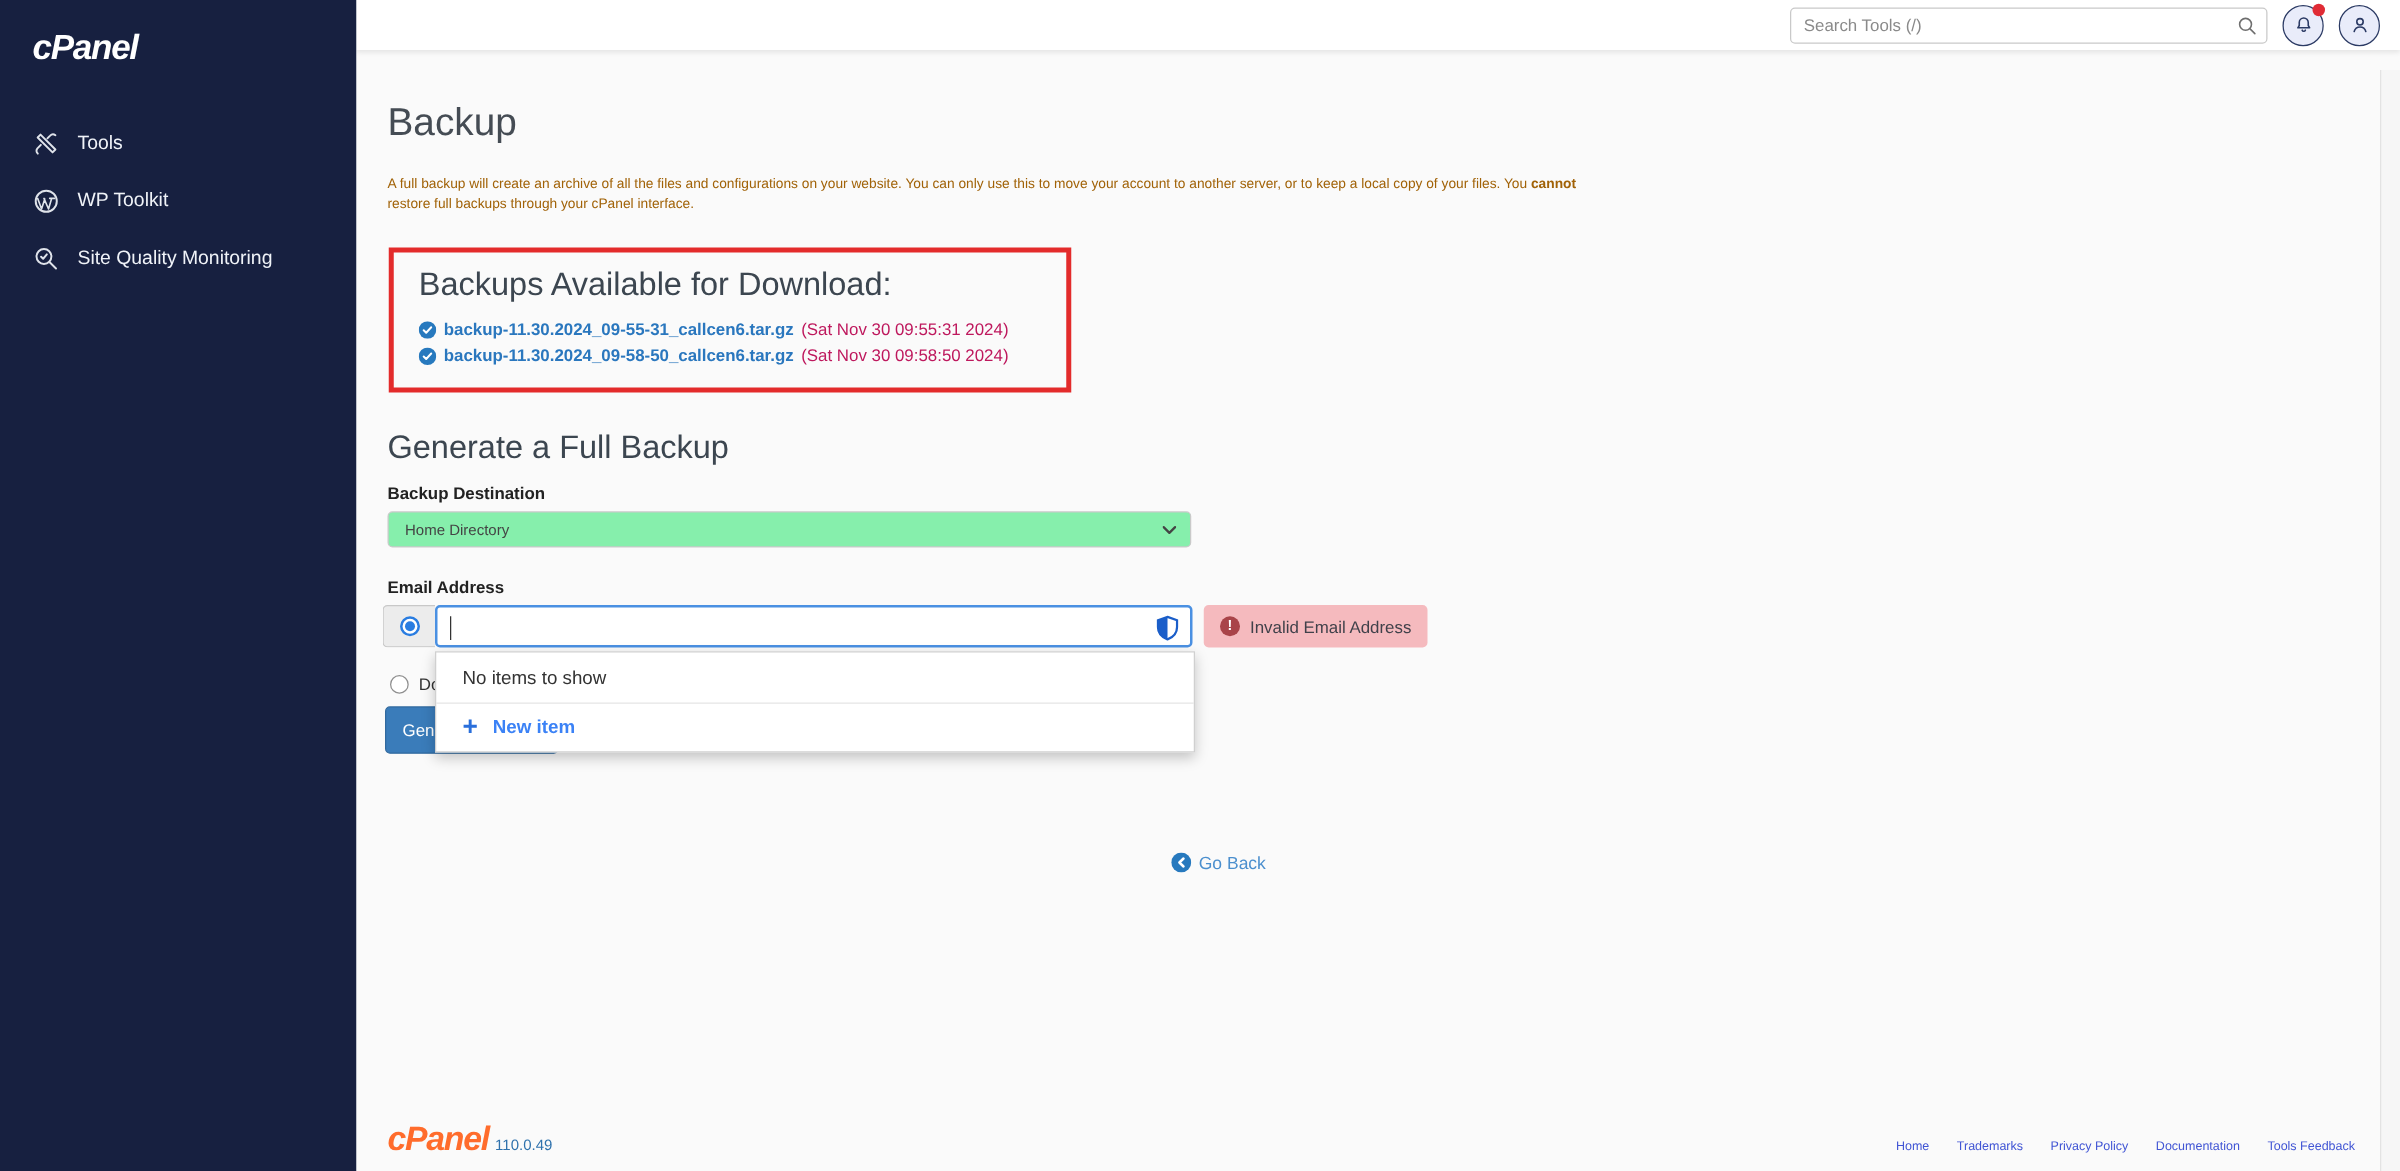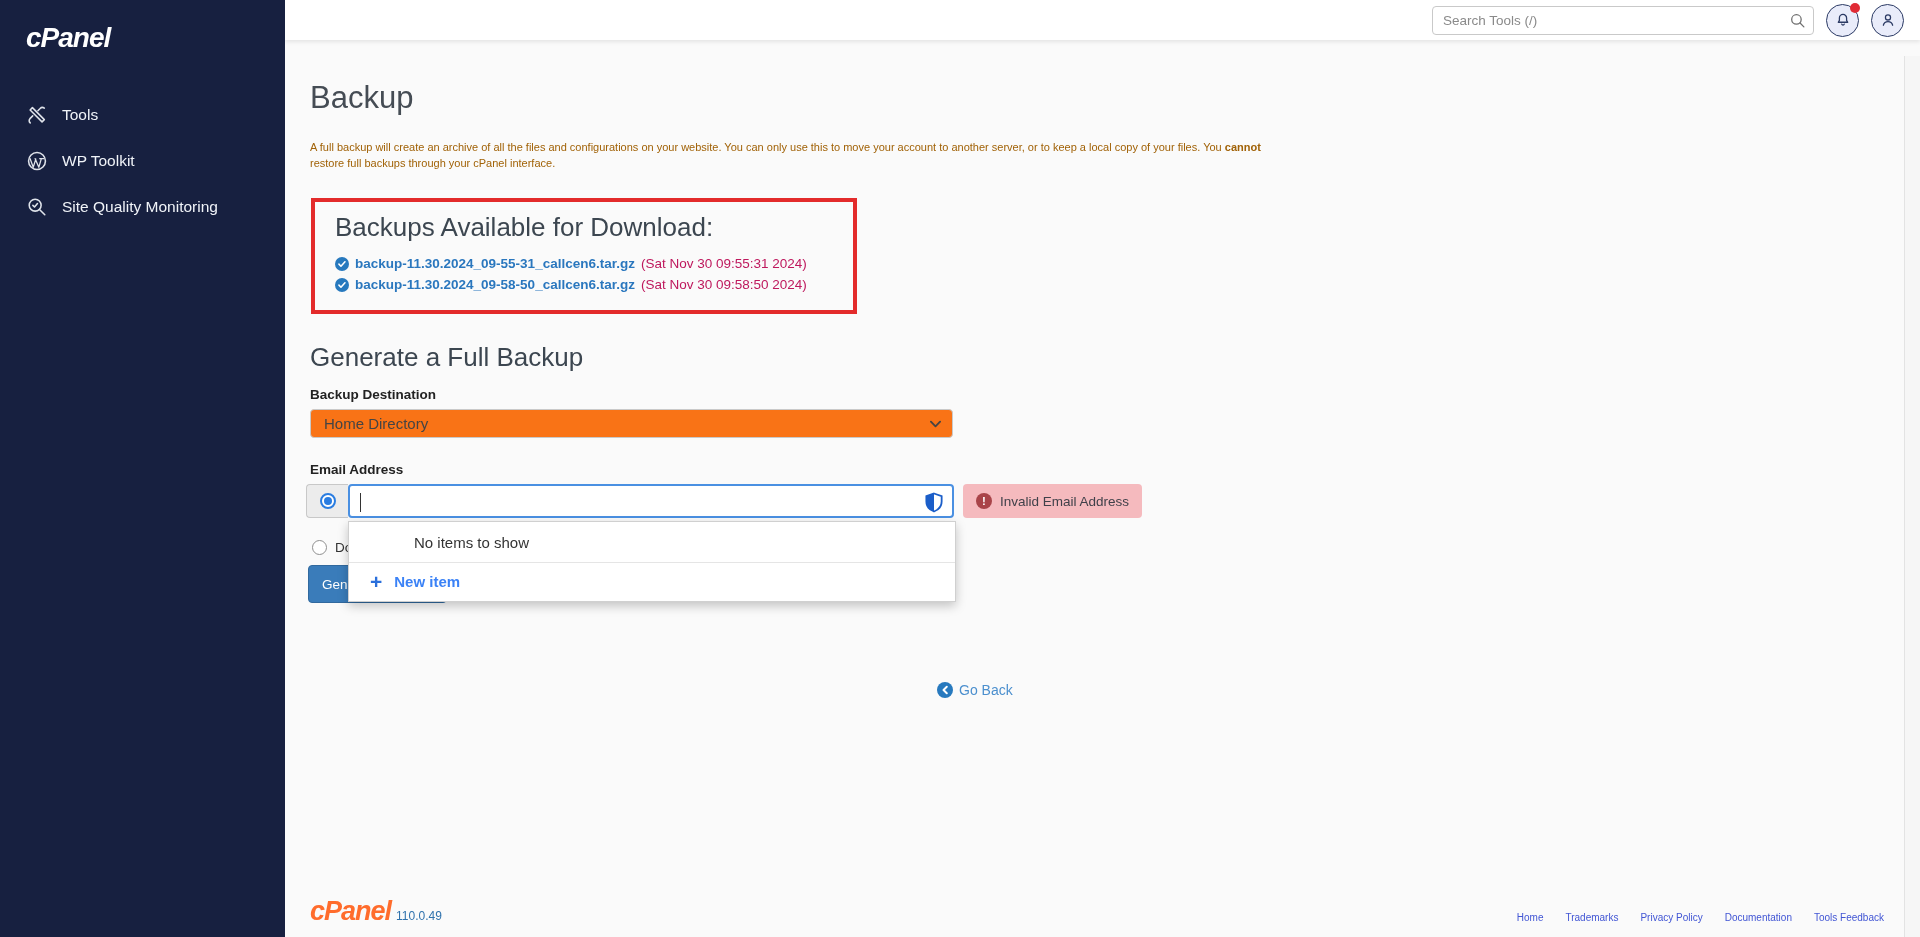--- a/index.html
+++ b/index.html
@@ -50,23 +50,23 @@
     padding:6px 10px 14px 20px; }
   .red-box h2 { font-size:26px; font-weight:300; color:#3c4650; margin:4px 0 10px; }
   .bk-row { display:flex; align-items:center; gap:6px; font-size:13.5px; line-height:1.6; }
   .bk-row svg { width:14px; height:14px; flex:0 0 14px; }
   .bk-row a { color:#2a77be; font-weight:700; text-decoration:none; }
   .bk-row .bk-date { color:#be185d; }
 
   h2.gen-h { font-size:26px; font-weight:300; color:#3c4650; margin:28px 0 14px; }
   .fld-label { display:block; font-size:13.5px; font-weight:700; color:#222;
     margin:0 0 7px; }
-  .select { position:relative; width:643px; height:29px; background:#f97316;
+  .select { position:relative; width:643px; height:29px; background:#86efac;
     border:1px solid #c9c9c9; border-radius:4px; display:flex; align-items:center;
-    padding-left:13px; font-size:15px; color:#444; cursor:pointer; }
+    padding-left:13px; font-size:12px; color:#444; cursor:pointer; }
   .select svg { position:absolute; right:11px; top:10px; width:11px; height:8px;
     stroke:#444; stroke-width:2; fill:none; stroke-linecap:round; stroke-linejoin:round; }
   .email-label { margin-top:24px; }
 
   .overlap { position:relative; height:178px; }
   .input-group { position:absolute; left:-4px; top:0; display:flex; }
   .addon { width:42px; height:34px; background:#ececec; border:1px solid #c8c8c8;
     border-right:none; border-radius:4px 0 0 4px; display:flex; align-items:center;
     justify-content:center; }
   .radio-on { width:16px; height:16px; border-radius:50%; border:2px solid #2a7de1;
@@ -91,21 +91,21 @@
     background:#fff; cursor:pointer; }
 
   .gen-btn { position:absolute; left:-2px; top:81px; width:139px; height:38px;
     background:#3a7cba; color:#fff; border:1px solid #31699e; border-radius:4px;
     font-size:13.5px; text-align:left; padding-left:13px; cursor:pointer;
     font-family:"Liberation Sans","DejaVu Sans",sans-serif; white-space:nowrap;
     overflow:hidden; }
 
   .dropdown { position:absolute; left:38px; top:37px; width:608px; background:#fff;
     border:1px solid #d0d0d0; box-shadow:0 4px 10px rgba(0,0,0,.22); z-index:5; }
-  .dd-empty { padding:12px 21px 11px; font-size:15px; color:#333;margin-left:44px; }
+  .dd-empty { padding:12px 21px 11px; font-size:15px; color:#333; }
   .dd-divider { height:1px; background:#e5e5e5; }
   .dd-new { display:flex; align-items:center; gap:12px; padding:8px 21px 9px;
     cursor:pointer; }
   .dd-plus { font-size:21px; color:#2a6fdb; font-weight:600; line-height:1; }
   .dd-new-label { font-size:15px; font-weight:700; color:#3b82f6; }
 
   .go-back { display:inline-flex; align-items:center; gap:6px; margin:20px 0 0 627px;
     font-size:14px; color:#4b8fce; text-decoration:none; cursor:pointer; }
   .go-back svg { width:16px; height:16px; }
 

